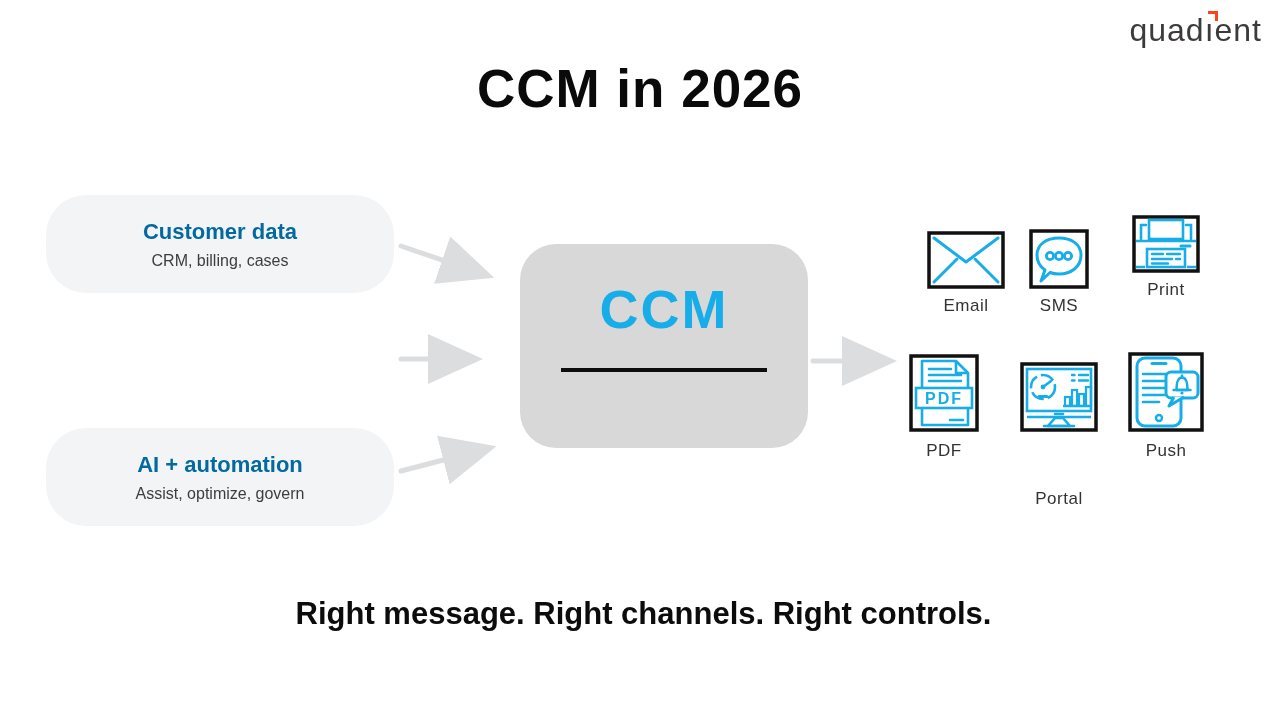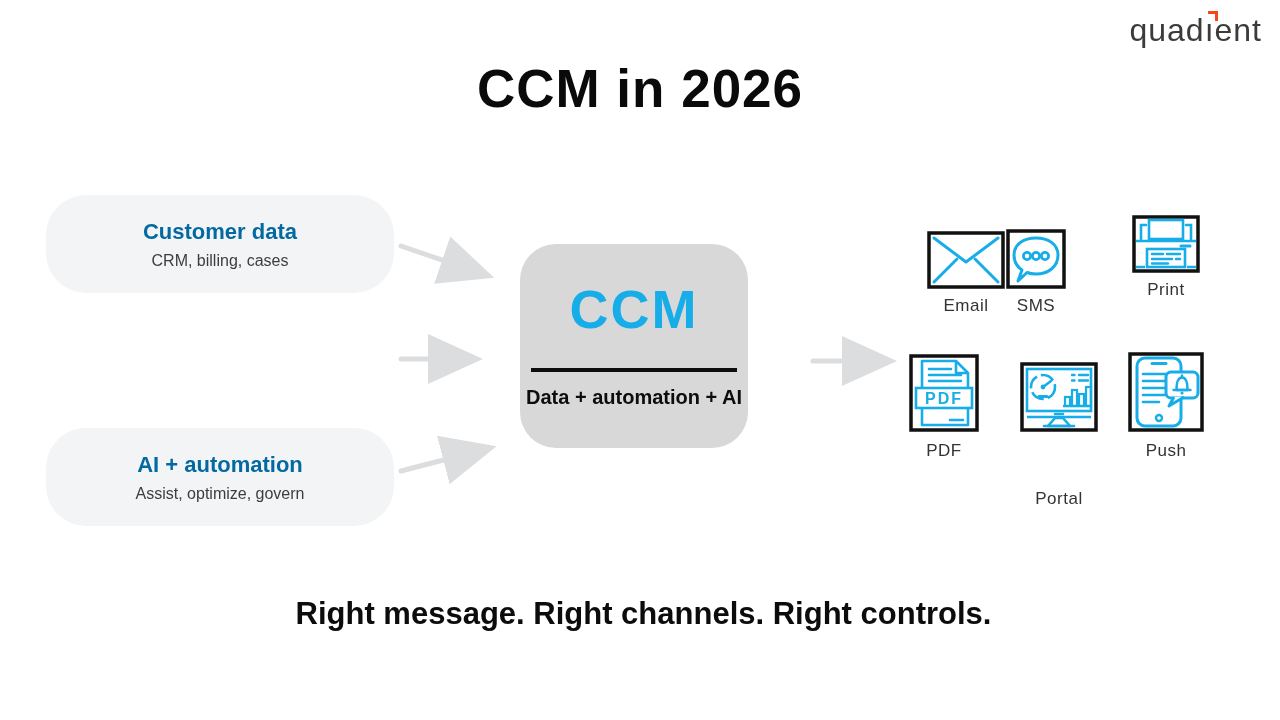--- a/index.html
+++ b/index.html
@@ -51,21 +51,21 @@
     text-align: center;
   }
   .input-box .box-title { font-size: 22px; font-weight: 700; color: #0369a1; }
   .input-box .box-sub   { font-size: 16px; font-weight: 400; color: #3d3d3d; margin-top: 7px; }
   #input-0 { top: 195px; }
   #input-1 { top: 312px; }
   #input-2 { top: 428px; }
 
   
   .center-box {
-    position: absolute; left: 520px; top: 244px; width: 228px; height: 204px;
+    position: absolute; left: 520px; top: 244px; width: 288px; height: 204px;
     background: #d8d8d8; border-radius: 36px;
     display: flex; flex-direction: column; align-items: center;
     padding-top: 34px;
   }
   .center-box .ccm {
     font-size: 54px; line-height: 62px; font-weight: 700;
     color: #17ade9; letter-spacing: 2px;
   }
   .center-box .divider {
     width: 206px; height: 4px; background: #0d0d0d; margin-top: 28px;
@@ -84,21 +84,21 @@
   }
   .channel .icon-wrap { display: flex; align-items: flex-end; justify-content: center; }
   .row1 .icon-wrap { height: 62px; }
   .row2 .icon-wrap { height: 80px; }
   .channel .channel-label {
     font-size: 17px; line-height: 22px; color: #333333; letter-spacing: 0.5px;
   }
   .row1 .channel-label { margin-top: 6px; }
   .row2 .channel-label { margin-top: 8px; }
   #channel-0 { left: 896px;  top: 227px; }
-  #channel-1 { left: 966px;  top: 227px; text-align: center; }
+  #channel-1 { left: 989px;  top: 227px; text-align: center; }
   #channel-2 { left: 1096px; top: 211px; }
   #channel-3 { left: 874px;  top: 352px; }
   #channel-4 { left: 989px;  top: 352px; gap: 48px; }
   #channel-5 { left: 1096px; top: 352px; }
 
   svg { display: block; }
 </style>
 </head>
 <body>
 
@@ -117,21 +117,20 @@
     <div class="box-sub">CRM, billing, cases</div>
   </div>
   <div class="input-box" id="input-2">
     <div class="box-title">AI + automation</div>
     <div class="box-sub">Assist, optimize, govern</div>
   </div>
 
   <div class="center-box">
     <div class="ccm">CCM</div>
     <div class="divider"></div>
-    <div class="center-sub">Data + automation + AI</div>
   </div>
 
   <svg class="arrows" width="1280" height="720" viewBox="0 0 1280 720">
     <defs>
       <marker id="ah" markerWidth="11" markerHeight="10" refX="8" refY="5" orient="auto">
         <path d="M0,0 L11,5 L0,10 Z" fill="#dcdddf"></path>
       </marker>
     </defs>
     <line x1="401" y1="246" x2="480" y2="273" stroke="#dcdddf" stroke-width="5" stroke-linecap="round" marker-end="url(#ah)"></line>
     <line x1="401" y1="359" x2="468" y2="359" stroke="#dcdddf" stroke-width="5" stroke-linecap="round" marker-end="url(#ah)"></line>

